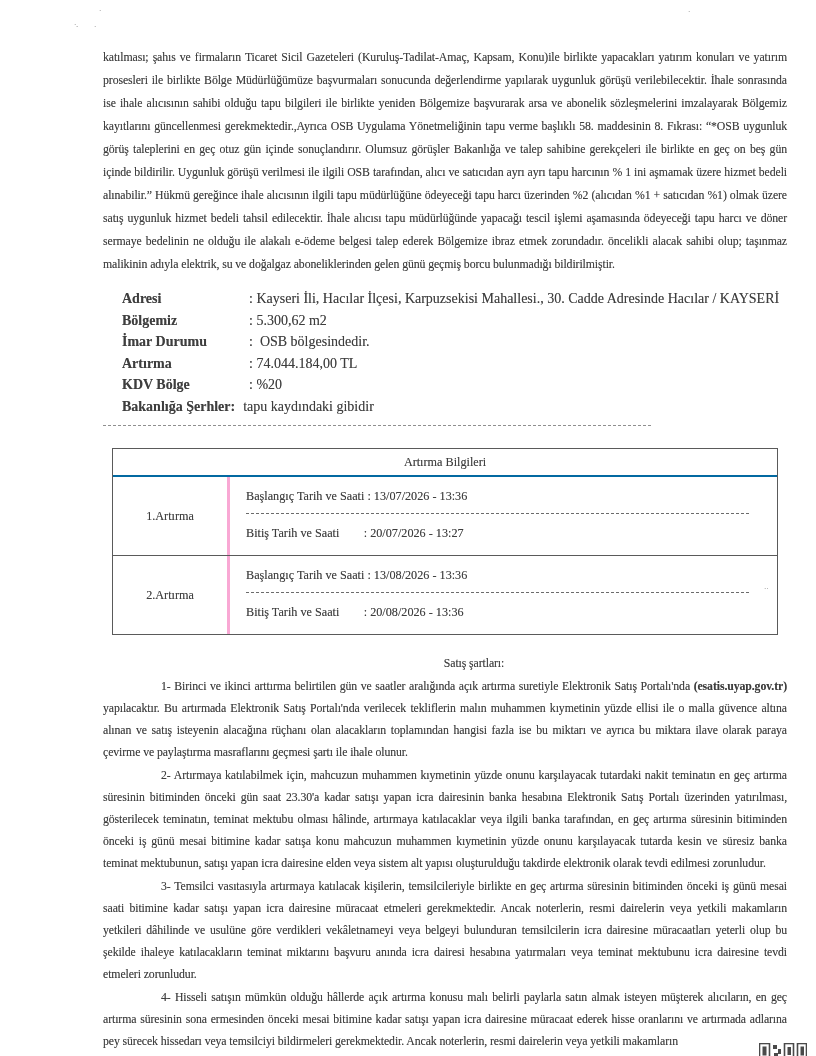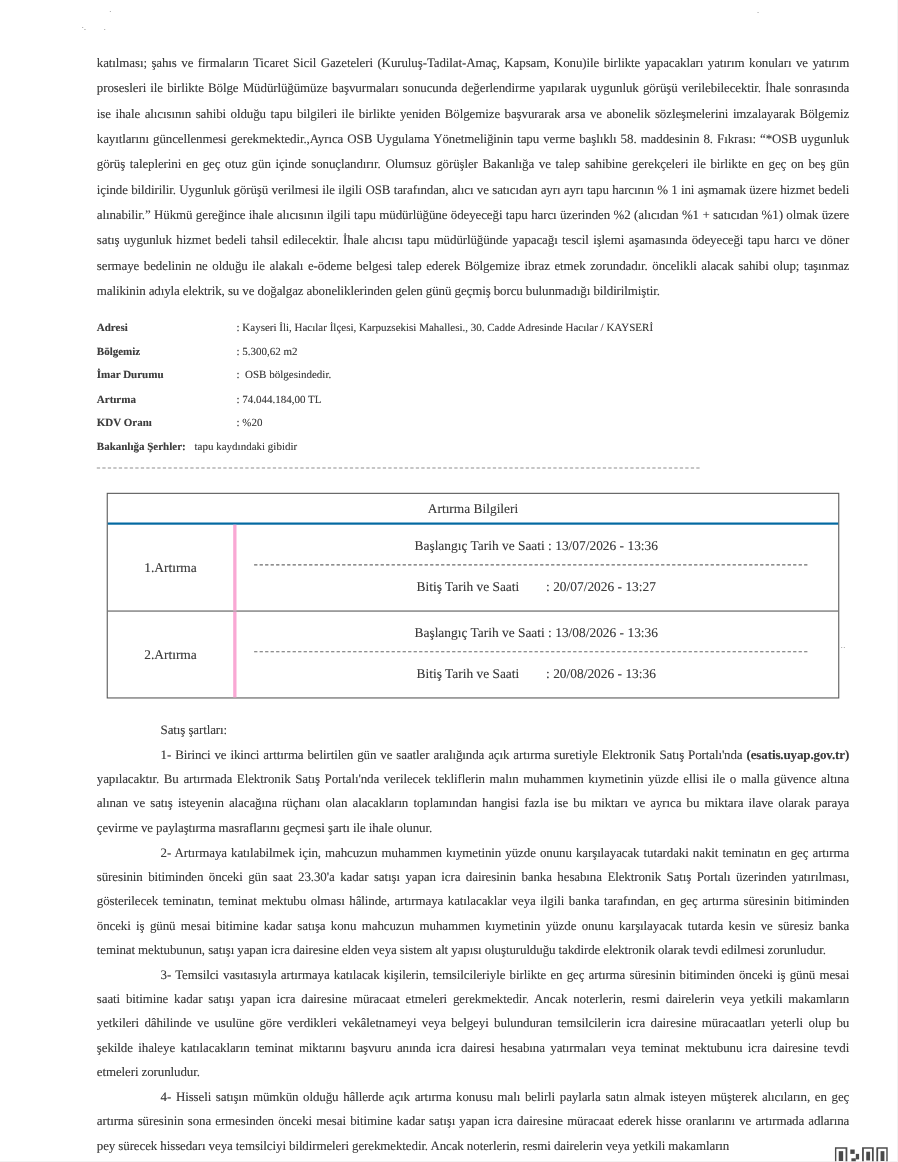--- a/index.html
+++ b/index.html
@@ -6,30 +6,30 @@
   .page {
     position:relative;
     width:816px; height:1056px;
     margin:0 auto;
     background:#ffffff;
     overflow:hidden;
     font-family:"Liberation Serif","DejaVu Serif",serif;
     color:#3e3e3e;
     text-shadow:0 0 0.6px rgba(90,90,90,.55);
   }
-  .content { position:absolute; left:88px; top:46px; width:684px; }
+  .content { position:absolute; left:103px; top:46px; width:684px; }
 
   .intro {
     margin:0;
     font-size:11.8px; line-height:23px; letter-spacing:-0.1px;
     text-align:justify;
   }
 
   .fields { margin-top:12px; }
-  .field-row { display:flex; line-height:21.5px; font-size:10px; }
+  .field-row { display:flex; line-height:21.5px; font-size:14px;margin-left:19px; }
   .flabel { font-weight:bold; width:127px; flex:none; }
   .fvalue { flex:1; white-space:pre-wrap; }
 
   .dashsep {
     margin-top:8px; width:548px; height:0;
     border-top:1px dashed #8f8f8f;
   }
 
   .auction {
     margin:22px 0 0 9px; width:664px;
@@ -41,25 +41,25 @@
     border-bottom:2px solid #0369a1;
   }
   .a-row { display:flex; border-bottom:1px solid #5a5a5a; }
   .a-row:last-child { border-bottom:none; }
   .a-name {
     width:114px; flex:none;
     border-right:3px solid #f9a8d4;
     display:flex; align-items:center; justify-content:center;
   }
   .a-dates { flex:1; padding:11px 18px 13px 16px; }
-  .a-line { white-space:pre-wrap; line-height:17px;text-align:center; }
+  .a-line { white-space:pre-wrap; line-height:17px; }
   .a-dash { border-top:1px dashed #6b6b6b; margin:8px 0 11px; width:98%; }
 
   .terms { margin-top:17px; font-size:11.8px; line-height:22px; letter-spacing:-0.1px; }
-  .terms-head { margin:0 0 0 58px; }
+  .terms-head { margin:0 0 0 58px;text-align:center; }
   .term { margin:1px 0 0 0; text-indent:58px; text-align:justify; }
 
   .speck { position:absolute; color:#9a9a9a; font-size:7px; line-height:1; }
 
   .qr-frag { position:absolute; right:9px; bottom:-3px; }
 </style>
 </head>
 <body>
 
 <div class="page">
@@ -85,21 +85,21 @@
       </div>
       <div class="field-row">
         <span class="flabel">İmar Durumu</span>
         <span class="fvalue">:  OSB bölgesindedir.</span>
       </div>
       <div class="field-row">
         <span class="flabel">Artırma</span>
         <span class="fvalue">: 74.044.184,00 TL</span>
       </div>
       <div class="field-row">
-        <span class="flabel">KDV Oranı</span>
+        <span class="flabel">KDV Bölge</span>
         <span class="fvalue">: %20</span>
       </div>
       <div class="field-row">
         <span class="flabel" style="width:auto; margin-right:8px;">Bakanlığa Şerhler:</span>
         <span class="fvalue">tapu kaydındaki gibidir</span>
       </div>
     </div>
 
     <div class="dashsep"></div>
 

